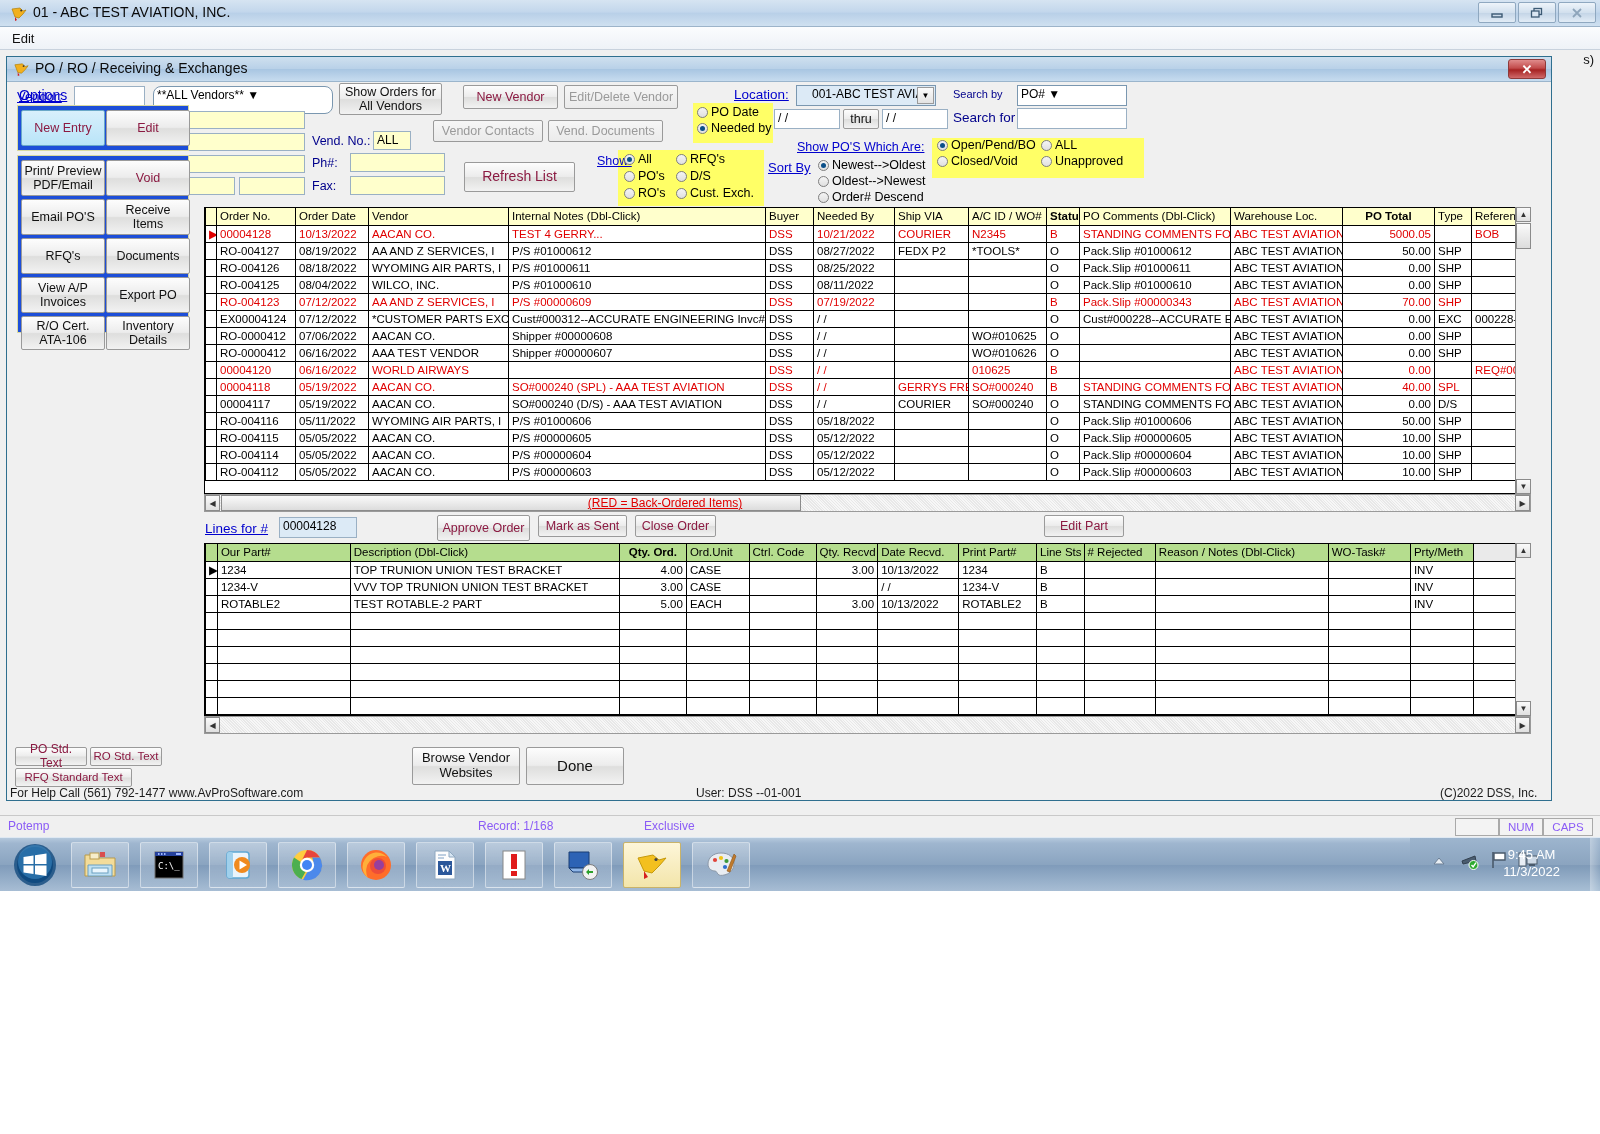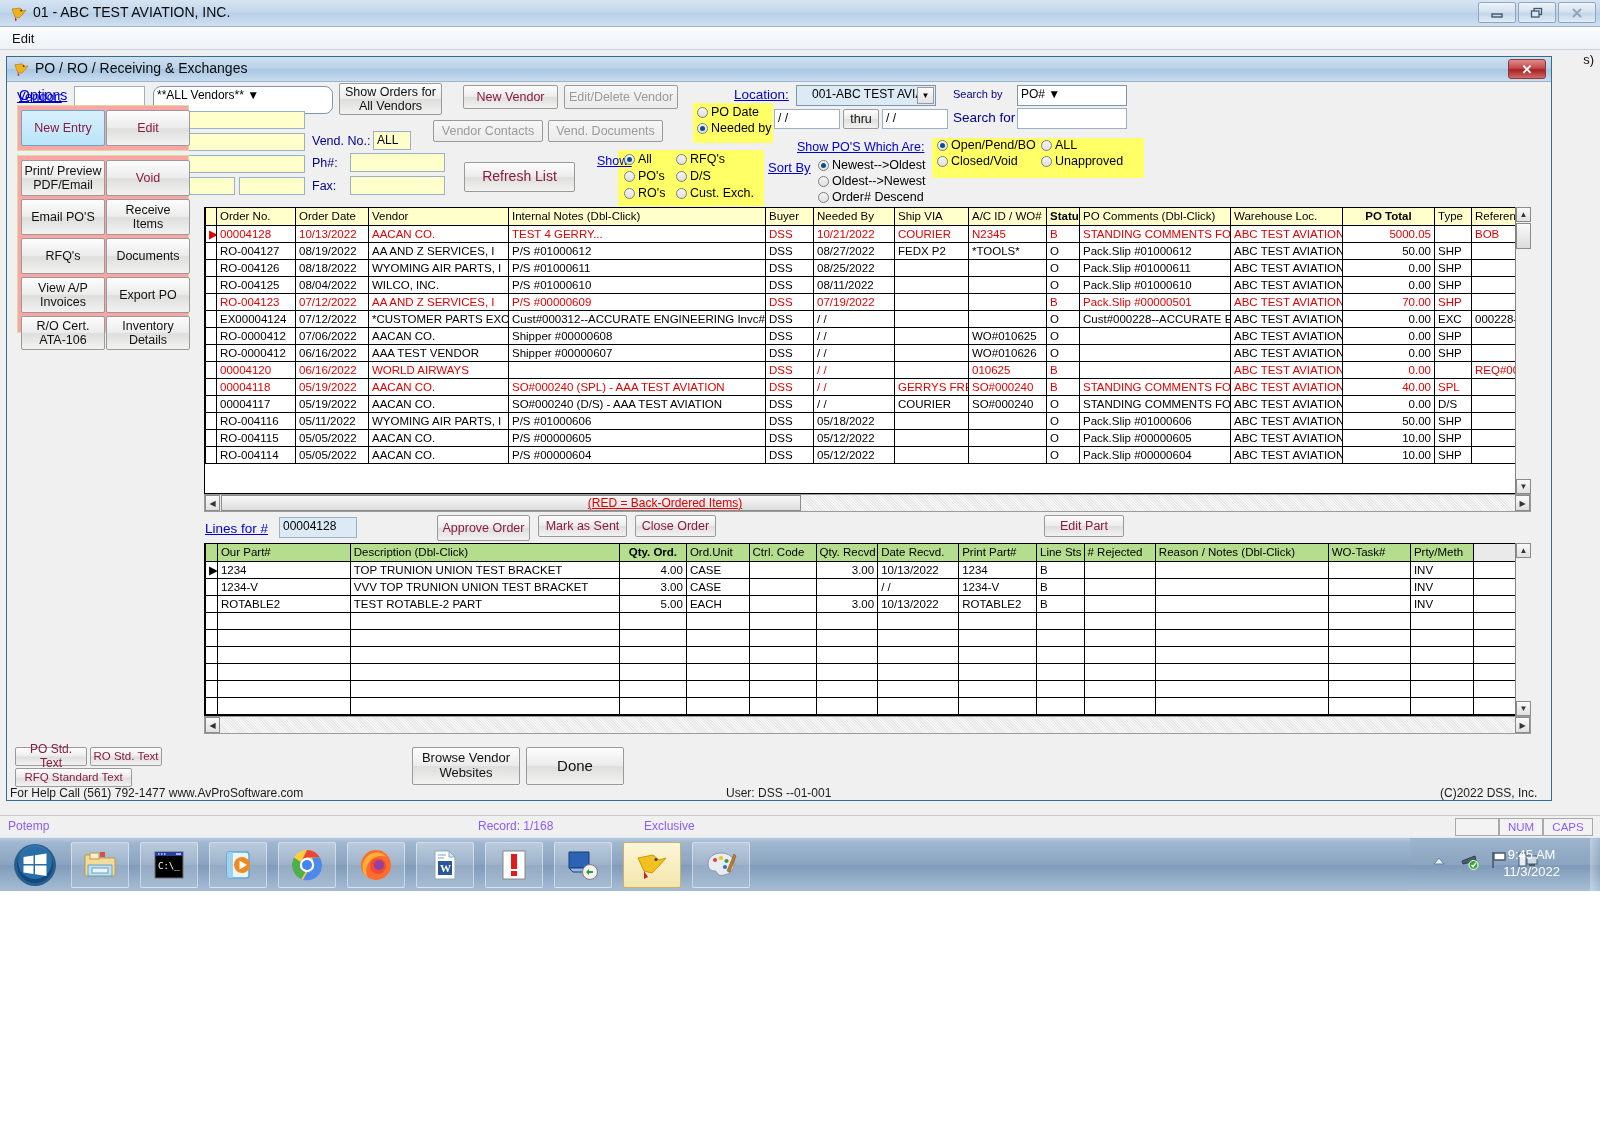--- a/index.html
+++ b/index.html
@@ -90,21 +90,21 @@
     display:inline-block; position:relative; flex:none;
   }
   .radio.on::after {
     content:""; position:absolute; left:2px; top:2px; width:5px; height:5px;
     border-radius:50%; background:#0b4f88;
   }
 
   
   #options-panel { position:absolute; left:6px; top:30px; width:180px; height:245px; }
   #options-title { position:absolute; left:6px; top:0; font-size:14px; color:#0000cd; text-decoration:underline; }
-  .opt-group { position:absolute; left:4px; border:1px solid #d9d9a0; background:#fca5a5;padding-left:48px; }
+  .opt-group { position:absolute; left:4px; border:1px solid #d9d9a0; background:#1d4ed8;padding-left:48px; }
   .opt-btn { position:absolute; width:84px; height:36px; }
 
   
   .grid-wrap { position:absolute; border:1px solid #000; background:#fff; overflow:hidden; }
   table.grid { border-collapse:collapse; table-layout:fixed; font-size:11.5px; }
   table.grid th {
     background:#ffffcc; border:1px solid #000; border-top:none;
     font-weight:normal; font-size:11.5px; text-align:left; padding:1px 3px; height:17px;
     white-space:nowrap; overflow:hidden;
   }
@@ -467,21 +467,21 @@
               <td class="sel-marker"></td>
               <td>RO-004123</td>
               <td>07/12/2022</td>
               <td>AA AND Z SERVICES, I</td>
               <td>P/S #00000609</td>
               <td>DSS</td>
               <td>07/19/2022</td>
               <td></td>
               <td></td>
               <td>B</td>
-              <td>Pack.Slip #00000501</td>
+              <td>Pack.Slip #00000343</td>
               <td>ABC TEST AVIATION</td>
               <td class="num">70.00</td>
               <td>SHP</td>
               <td></td>
             </tr>
             <tr>
               <td class="sel-marker"></td>
               <td>EX00004124</td>
               <td>07/12/2022</td>
               <td>*CUSTOMER PARTS EXC</td>
@@ -621,20 +621,37 @@
               <td>RO-004114</td>
               <td>05/05/2022</td>
               <td>AACAN CO.</td>
               <td>P/S #00000604</td>
               <td>DSS</td>
               <td>05/12/2022</td>
               <td></td>
               <td></td>
               <td>O</td>
               <td>Pack.Slip #00000604</td>
+              <td>ABC TEST AVIATION</td>
+              <td class="num">10.00</td>
+              <td>SHP</td>
+              <td></td>
+            </tr>
+            <tr>
+              <td class="sel-marker"></td>
+              <td>RO-004112</td>
+              <td>05/05/2022</td>
+              <td>AACAN CO.</td>
+              <td>P/S #00000603</td>
+              <td>DSS</td>
+              <td>05/12/2022</td>
+              <td></td>
+              <td></td>
+              <td>O</td>
+              <td>Pack.Slip #00000603</td>
               <td>ABC TEST AVIATION</td>
               <td class="num">10.00</td>
               <td>SHP</td>
               <td></td>
             </tr>
           </tbody>
       </table>
     </div>
 
     <div class="vsb" style="left:1508px; top:150px; width:16px; height:287px;">
@@ -863,21 +880,21 @@
 
     <div class="btn maroon" style="position:absolute; left:8px; top:690px; width:72px; height:19px; font-size:12px;">PO Std. Text</div>
     <div class="btn maroon" style="position:absolute; left:83px; top:690px; width:72px; height:19px; font-size:11.5px;">RO Std. Text</div>
     <div class="btn maroon" style="position:absolute; left:8px; top:711px; width:117px; height:19px; font-size:11.5px;">RFQ Standard Text</div>
 
     <div class="btn" style="position:absolute; left:405px; top:690px; width:108px; height:38px; font-size:13px;">Browse Vendor Websites</div>
     <div class="btn" style="position:absolute; left:519px; top:690px; width:98px; height:38px; font-size:15px;">Done</div>
   </div>
 
   <div class="foot-note" style="left:10px; top:786px;">For Help Call (561) 792-1477  www.AvProSoftware.com</div>
-  <div class="foot-note" style="left:726px; top:786px;text-align:center;">User: DSS --01-001</div>
+  <div class="foot-note" style="left:696px; top:786px;text-align:center;">User: DSS --01-001</div>
   <div class="foot-note" style="left:1440px; top:786px;">(C)2022 DSS, Inc.</div>
 </div>
 
 <div id="os-status">
   <span class="seg" style="left:8px;">Potemp</span>
   <span class="seg" style="left:478px;">Record: 1/168</span>
   <span class="seg" style="left:644px;">Exclusive</span>
   <div class="kbd-box" style="left:1455px; width:44px;"></div>
   <div class="kbd-box" style="left:1499px; width:44px;">NUM</div>
   <div class="kbd-box" style="left:1543px; width:50px;">CAPS</div>

